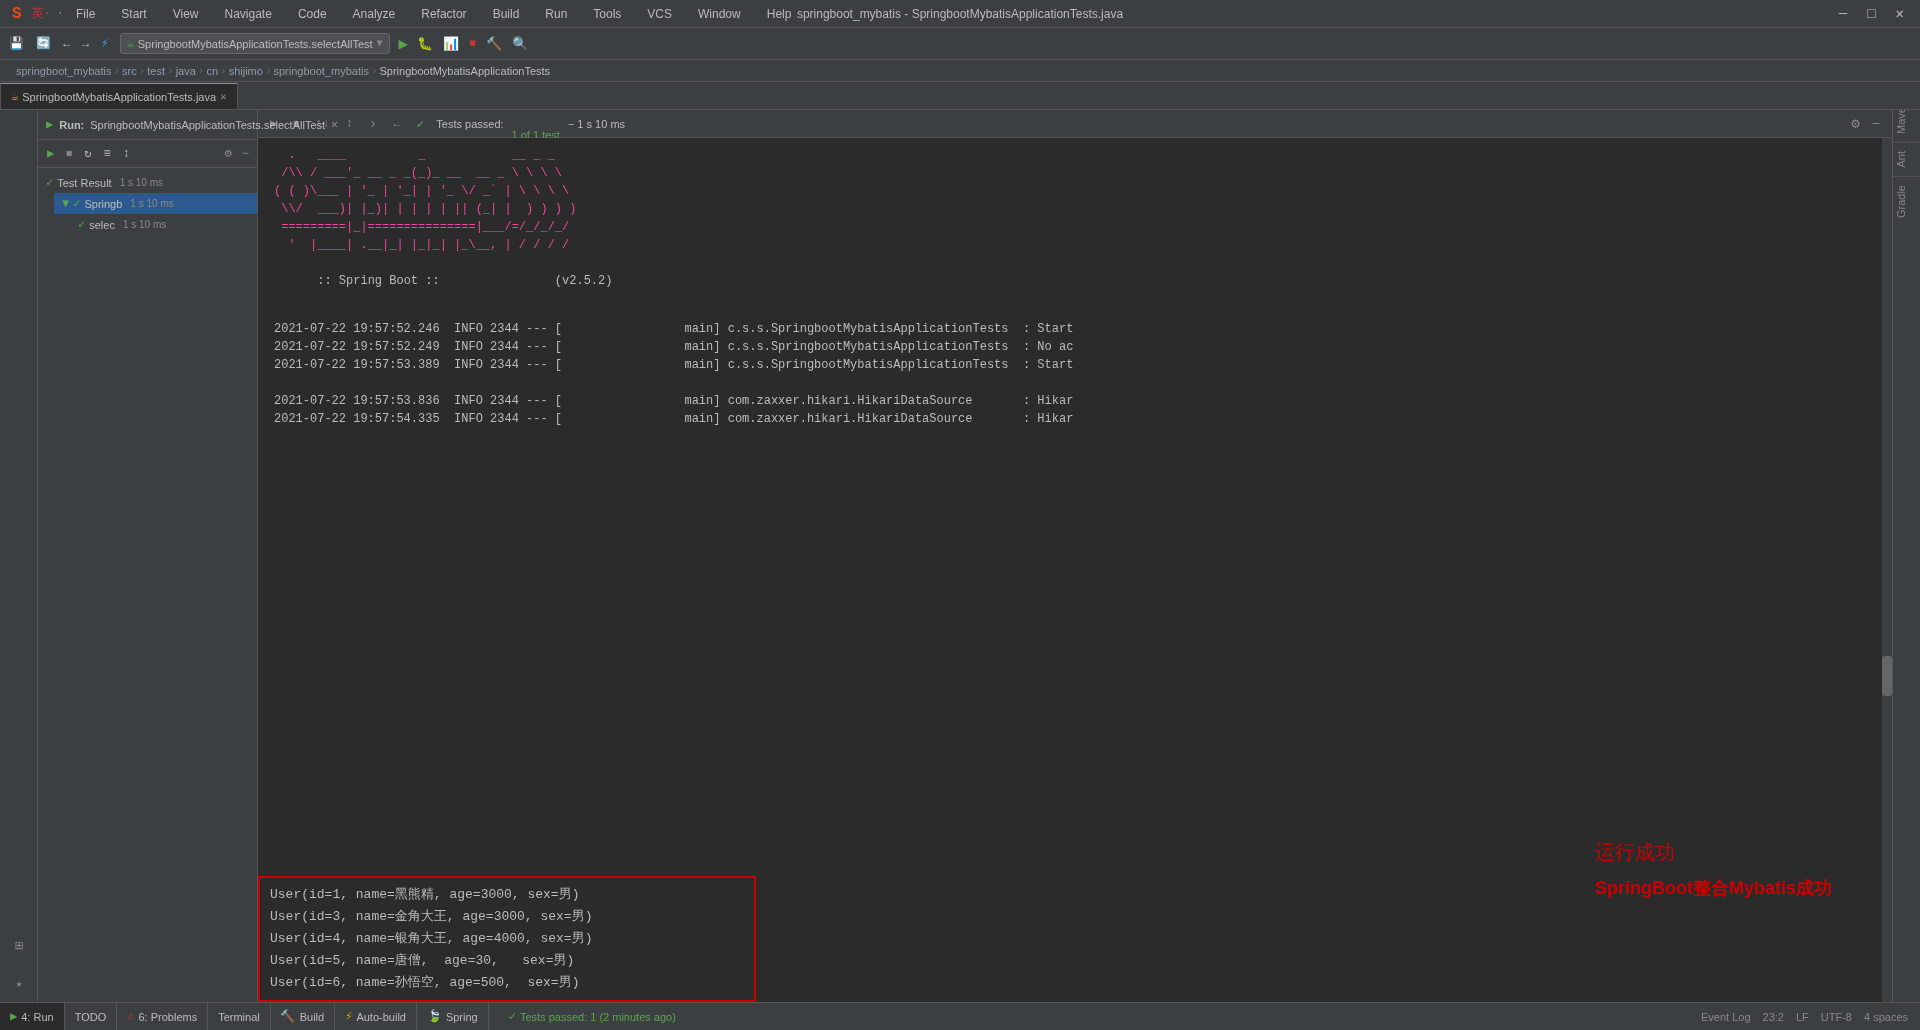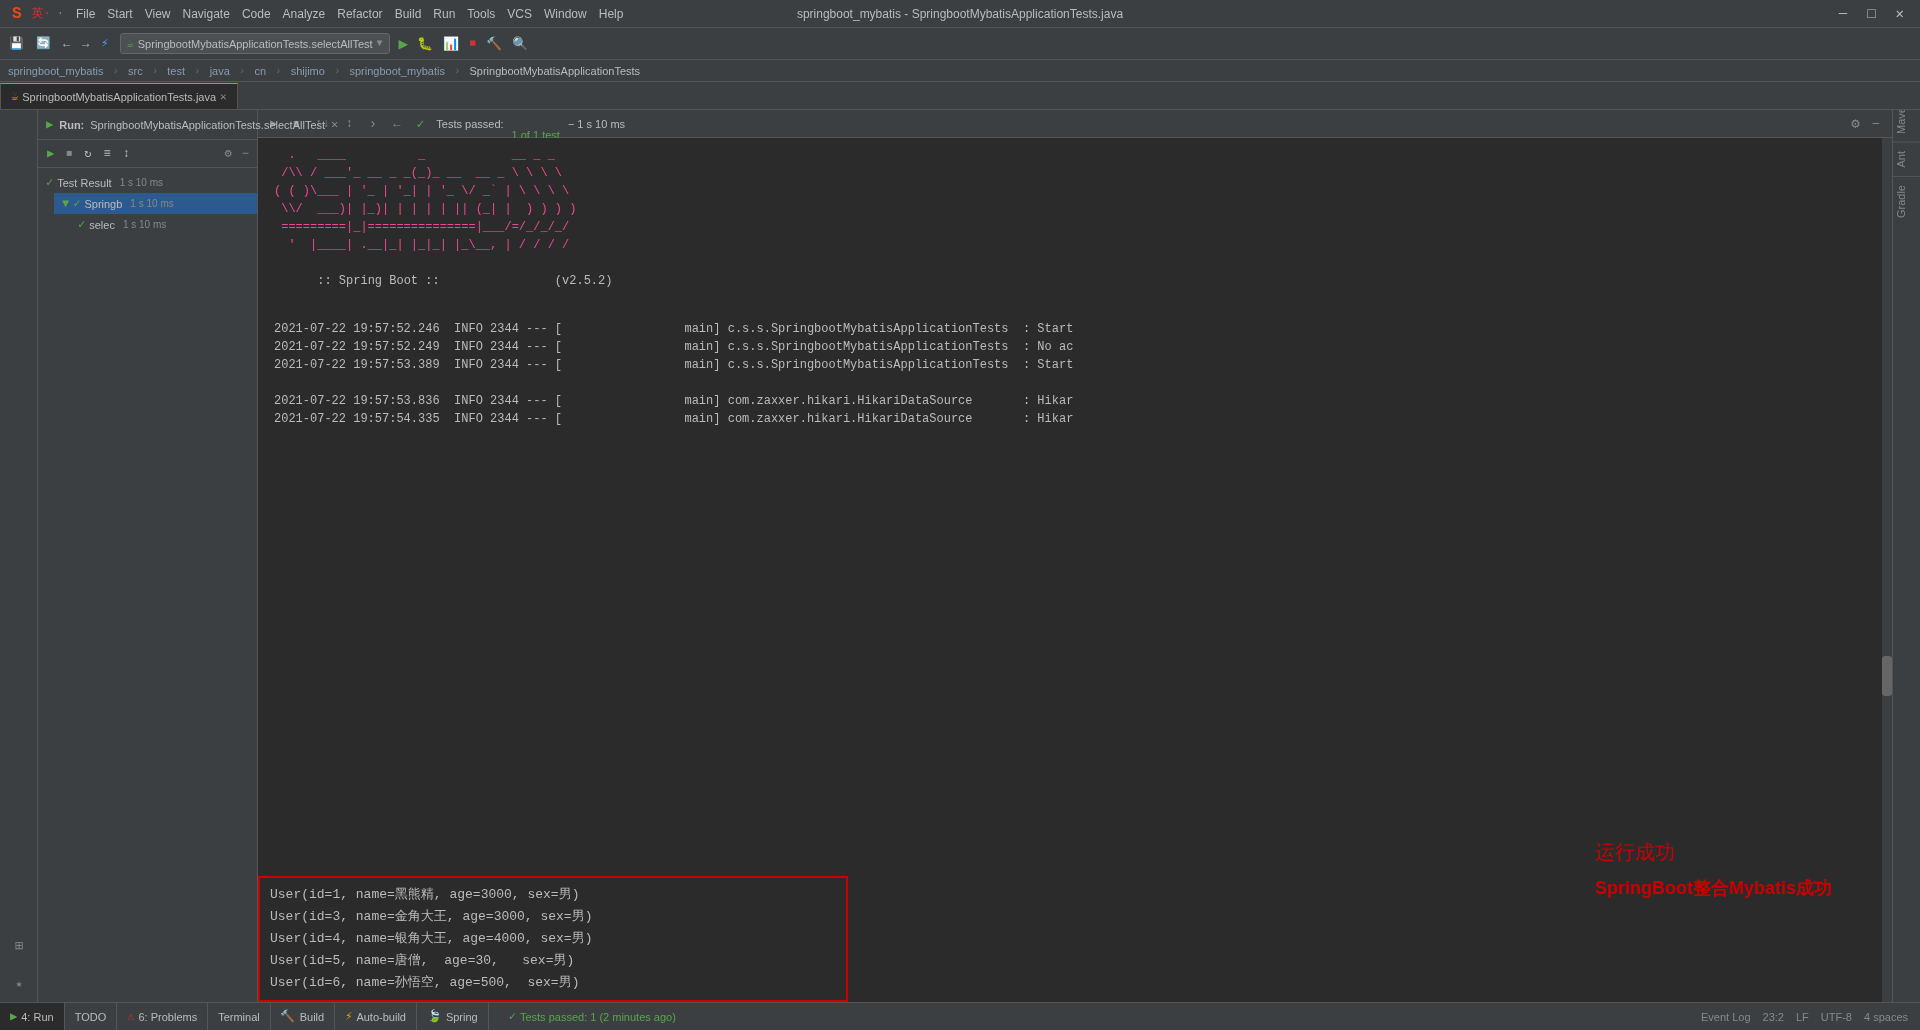--- a/index.html
+++ b/index.html
@@ -35,21 +35,21 @@
     }
     .title-bar-left {
       display: flex;
       align-items: center;
       gap: 6px;
       padding-left: 8px;
     }
     .title-bar-menu {
       display: flex;
       align-items: center;
-      gap: 0;
+      gap: 14px;
     }
     .menu-item {
       color: #bbbbbb;
       font-size: 12px;
       font-family: Arial, sans-serif;
       padding: 2px 6px;
       cursor: pointer;
     }
     .title-center {
       position: absolute;
@@ -121,22 +121,22 @@
     }
 
     
     .breadcrumb {
       position: absolute;
       top: 60px; left: 0; right: 0;
       height: 22px;
       background: #3c3f41;
       display: flex;
       align-items: center;
-      padding: 0 8px;
-      gap: 9px;
+      padding: 0 16px;
+      gap: 2px;
       z-index: 100;
       border-bottom: 1px solid #555;
     }
     .breadcrumb-item {
       color: #8a9bb0;
       font-size: 11px;
       font-family: Arial, sans-serif;
       cursor: pointer;
     }
     .breadcrumb-sep { color: #666; font-size: 11px; }
@@ -374,21 +374,21 @@
 
     .console-line.info-line {
       color: #bbbbbb;
     }
 
     
     .result-box {
       position: absolute;
       left: 0;
       bottom: 0;
-      width: 590px;
+      width: 498px;
       border: 2px solid #cc0000;
       background: #2b2b2b;
       padding: 6px 10px;
       z-index: 10;
     }
     .result-line {
       font-family: 'Consolas', 'Courier New', monospace;
       font-size: 13px;
       color: #bbbbbb;
       line-height: 1.7;

